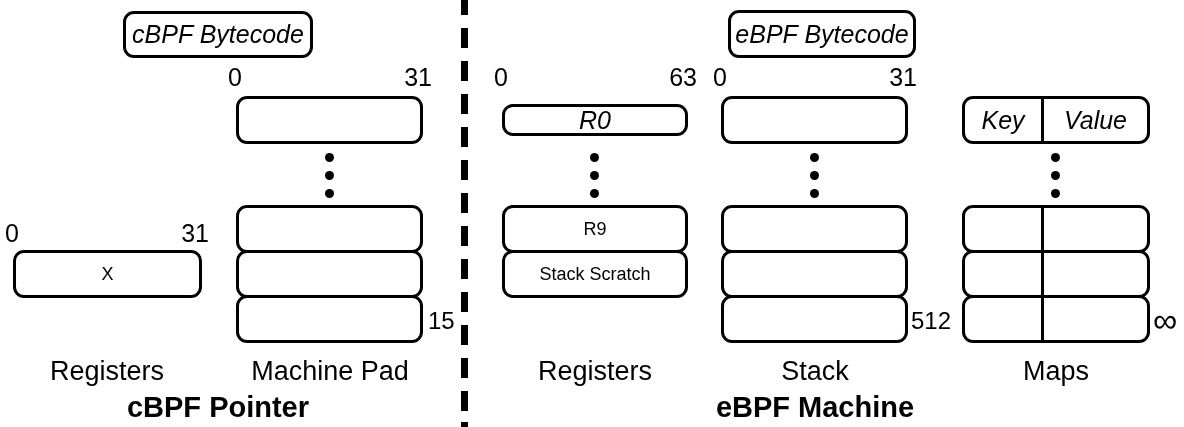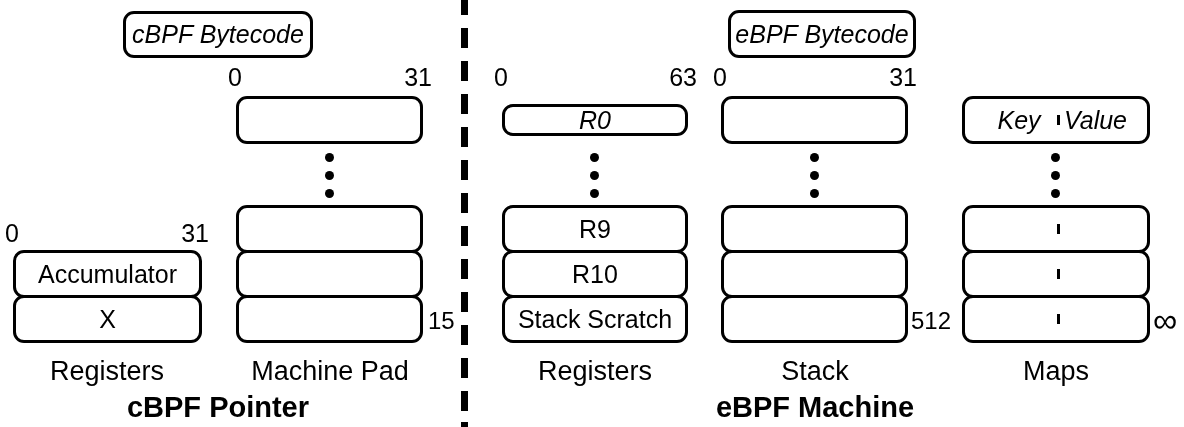--- a/index.html
+++ b/index.html
@@ -28,24 +28,24 @@
   .cell {
     box-sizing: border-box;
     border: 3px solid #000;
     border-radius: 11px;
     background: #fff;
     height: 48px;
     margin-top: -3px;
     display: flex;
     align-items: center;
     justify-content: center;
-    font-size: 25px;
+    font-size: 18px;
   }
   .cell:first-child { margin-top: 0; }
-  .split { justify-content: flex-start; padding: 16px; }
+  .split { justify-content: flex-start; padding: 0; }
   .split .kcell {
     box-sizing: border-box;
     width: 79px;
     height: 100%;
     border-right: 3px solid #000;
     display: flex;
     align-items: center;
     justify-content: center;
     font-size: 25px;
   }
@@ -133,21 +133,20 @@
       <div class="cell"></div>
     </div>
     <div class="side-num" style="left:428px; top:308px;">15</div>
     <div class="col-label" style="left:230px; top:356px; width:200px;">Machine Pad</div>
 
     <div class="bits" style="left:5px; top:219px; width:204px;">
       <span>0</span>
       <span>31</span>
     </div>
     <div class="stackcol" style="left:13px; top:250px; width:189px;">
-      <div class="cell">Accumulator</div>
       <div class="cell">X</div>
     </div>
     <div class="col-label" style="left:27px; top:356px; width:160px;">Registers</div>
 
     <div class="machine-title" style="left:118px; top:392px; width:200px;">cBPF Pointer</div>
   </section>
 
   <div class="divider"></div>
 
   <section>
@@ -161,21 +160,20 @@
       <span>63</span>
     </div>
     <div class="box" style="left:502px; top:104px; width:186px; height:32px;">R0</div>
     <div class="dots" style="left:590px; top:153px;">
       <i></i>
         <i></i>
         <i></i>
     </div>
     <div class="stackcol" style="left:502px; top:205px; width:186px;">
       <div class="cell">R9</div>
-      <div class="cell">R10</div>
       <div class="cell">Stack Scratch</div>
     </div>
     <div class="col-label" style="left:515px; top:356px; width:160px;">Registers</div>
 
     <div class="bits" style="left:713px; top:63px; width:204px;">
       <span>0</span>
       <span>31</span>
     </div>
     <div class="box" style="left:721px; top:96px; width:187px; height:48px;"></div>
     <div class="dots" style="left:810px; top:153px;">

